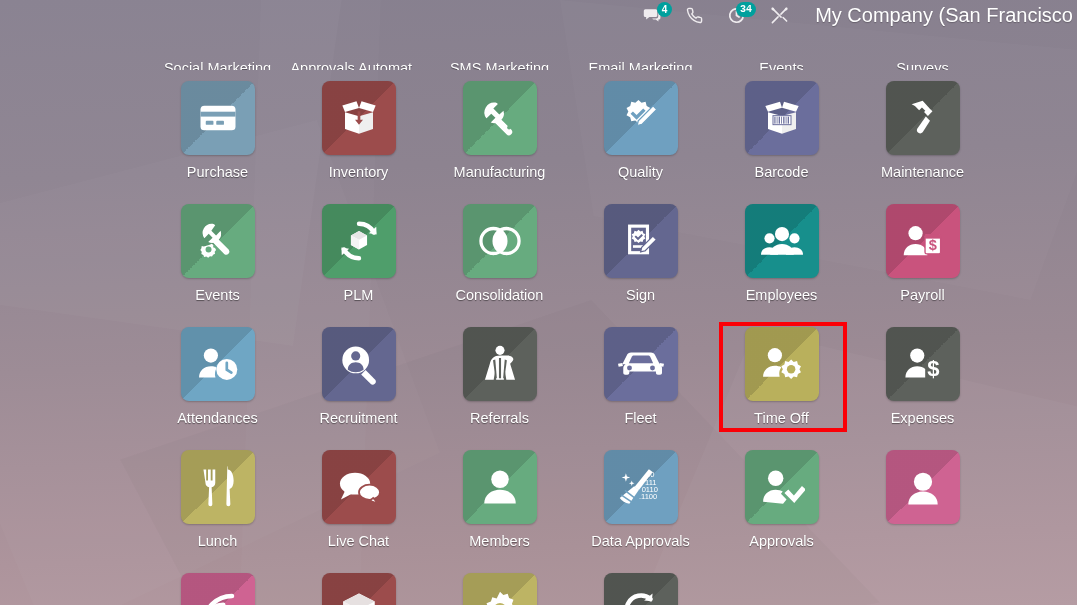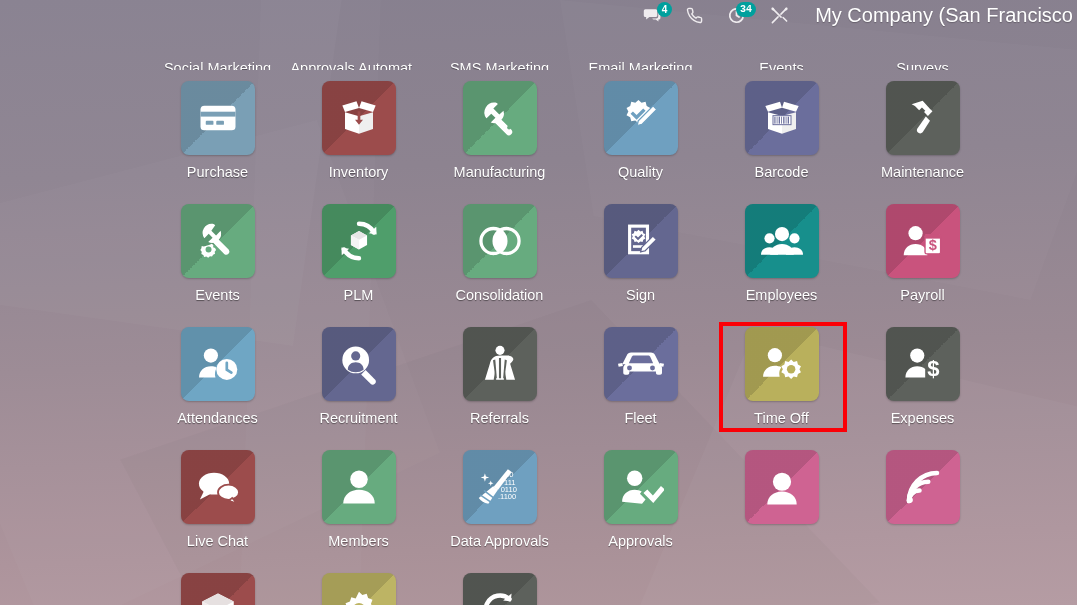--- a/index.html
+++ b/index.html
@@ -453,20 +453,31 @@
           <svg width="44" height="42" viewBox="0 0 26 24" fill="#fff">
             <circle cx="9.6" cy="7" r="4.2"></circle>
             <path d="M2.6 20c0-4 3.1-6.6 7-6.6 1.8 0 3.5.5 4.7 1.5V20z"></path>
             <text x="19.2" y="19" font-family="Liberation Sans, sans-serif" font-size="13" font-weight="bold" fill="#fff" text-anchor="middle">$</text>
           </svg>
         </span>
       </div>
       <div class="label">Expenses</div>
     </div>
 
+    <div class="app">
+      <div class="tile" style="background:#bdb464">
+        <span>
+          <svg width="40" height="44" viewBox="0 0 22 24" fill="#fff">
+            <path d="M3 2.4h1.5v6h1v-6H7v6h1v-6h1.5v7.2c0 1.3-.8 2.2-2 2.5l.4 9.4a1.1 1.1 0 0 1-2.2 0l.4-9.4c-1.2-.3-2-1.2-2-2.5z"></path>
+            <path d="M16.4 2.4c2 0 3.2 3 3.2 6.2 0 2.4-.8 4-2.2 4.5l.4 8.4a1.1 1.1 0 0 1-2.2 0l.5-20.1c0 0 .1-1 .3-1z"></path>
+          </svg>
+        </span>
+      </div>
+      <div class="label">Lunch</div>
+    </div>
 
     <div class="app">
       <div class="tile" style="background:#9c4c4c">
         <span>
           <svg width="46" height="40" viewBox="0 0 28 22" fill="#fff">
             <ellipse cx="11.6" cy="9" rx="9.2" ry="6.6"></ellipse>
             <path d="M5.6 13.2 L3 18.6 L9.4 15.2z"></path>
             <ellipse cx="20.4" cy="14.2" rx="6.4" ry="4.6" stroke="#9c4c4c" stroke-width="1.1"></ellipse>
             <path d="M22.6 17.6 L25.6 21 L20.6 19.4z" stroke="#9c4c4c" stroke-width="1"></path>
           </svg>

